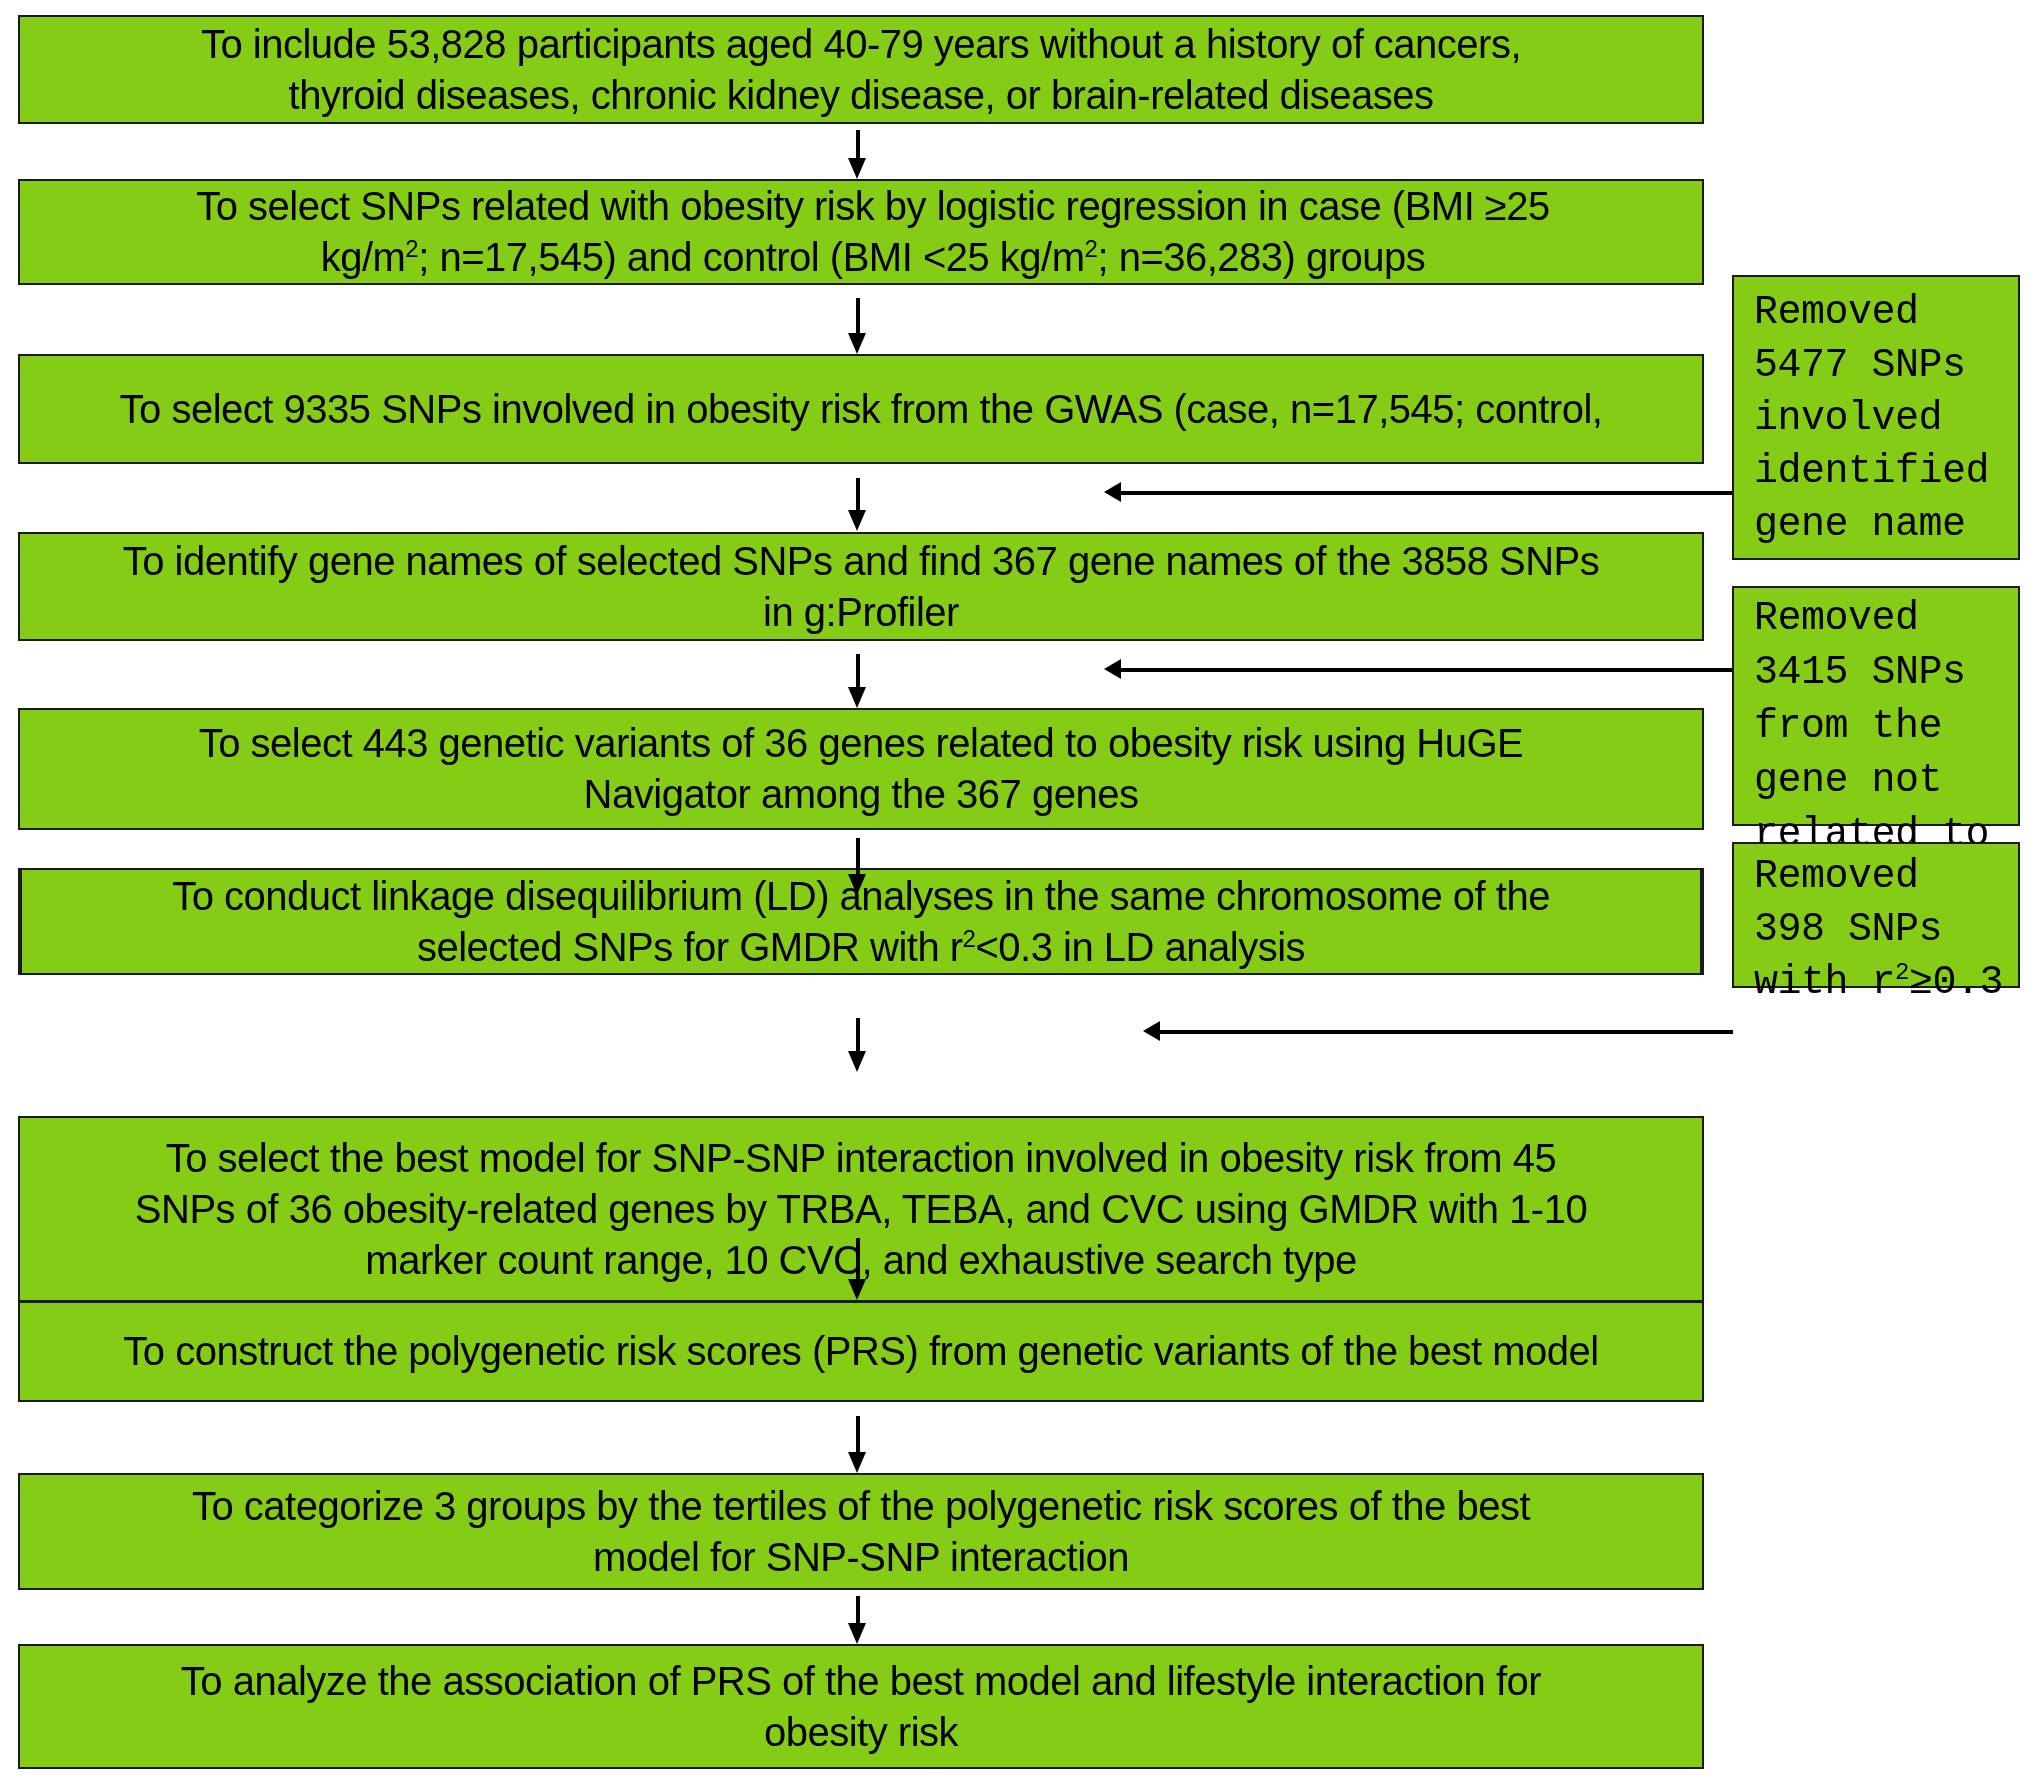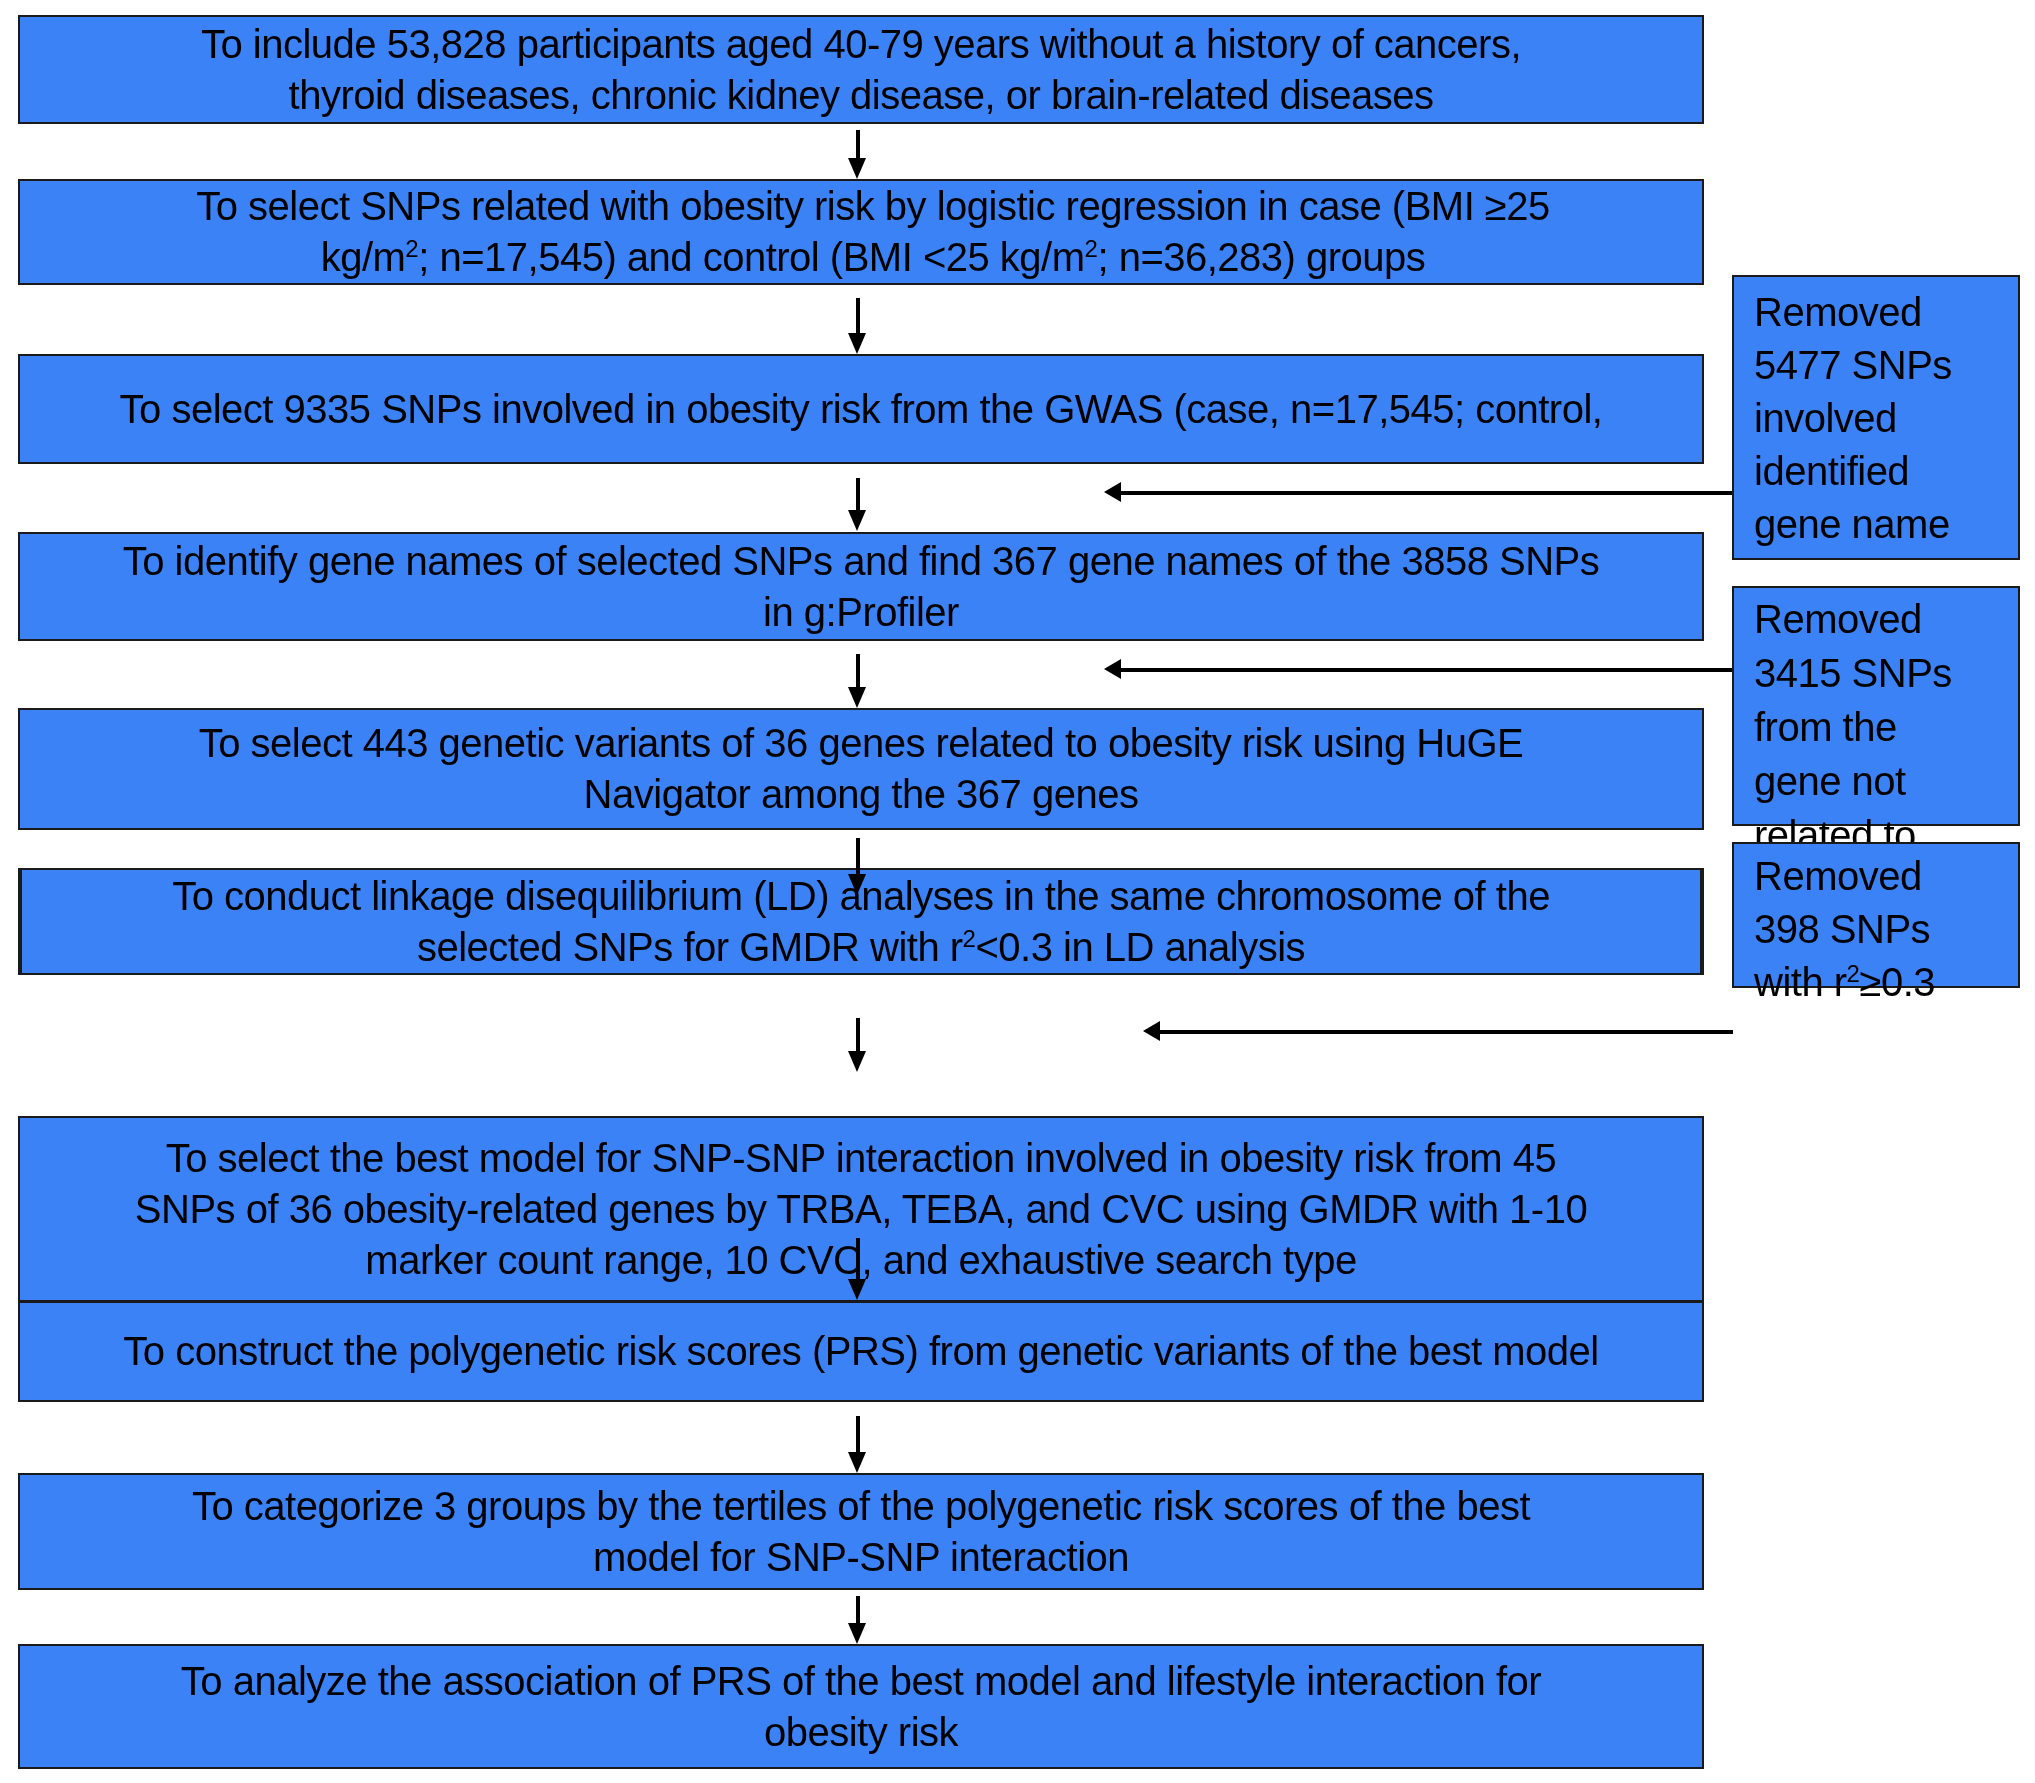--- a/index.html
+++ b/index.html
@@ -1,24 +1,24 @@
 <!DOCTYPE html>
 <html style="font-size:7.7px"><head>
 <meta charset="utf-8">
 <style>
   html, body { margin:0; padding:0; background:#ffffff; }
   body { width:2035px; height:1784px; position:relative; overflow:hidden;
          font-family:"Liberation Sans", "DejaVu Sans", sans-serif; color:#000; }
   .box { position:absolute; box-sizing:border-box; border:2.9px solid #1a1a1a;
-         background:#3b82f6; display:flex; align-items:center; justify-content:center;
+         background:#84cc16; display:flex; align-items:center; justify-content:center;
          text-align:center; }
   .box.main { left:18px; width:1686px; }
   .box .txt { font-size:40px; line-height:51px; letter-spacing:-0.5px; padding:0 9.6px; }
   .box.side { left:1732px; width:288px; justify-content:flex-start; align-items:flex-start; text-align:left; }
-  .box.side .txt { font-size:40px; line-height:53px; padding:8.7px 0 0 20px; }
+  .box.side .txt { font-size:40px; line-height:53px; padding:8.7px 0 0 20px;font-family:Liberation Mono, monospace; }
   sup { font-size:24px; line-height:0; vertical-align:super; }
   .varrow { position:absolute; left:853px; width:9.6px; }
   .varrow .shaft { position:absolute; left:2.9px; width:4.3px; top:0; background:#000; }
   .varrow .head { position:absolute; left:-4.8px; width:0; height:0;
                   border-left:9.6px solid transparent; border-right:9.6px solid transparent;
                   border-top:21px solid #000; }
   .harrow { position:absolute; height:3.8px; background:#000; }
   .harrow .head { position:absolute; left:-16.3px; top:-8.7px; width:0; height:0;
                   border-top:10.6px solid transparent; border-bottom:10.6px solid transparent;
                   border-right:17.3px solid #000; }

